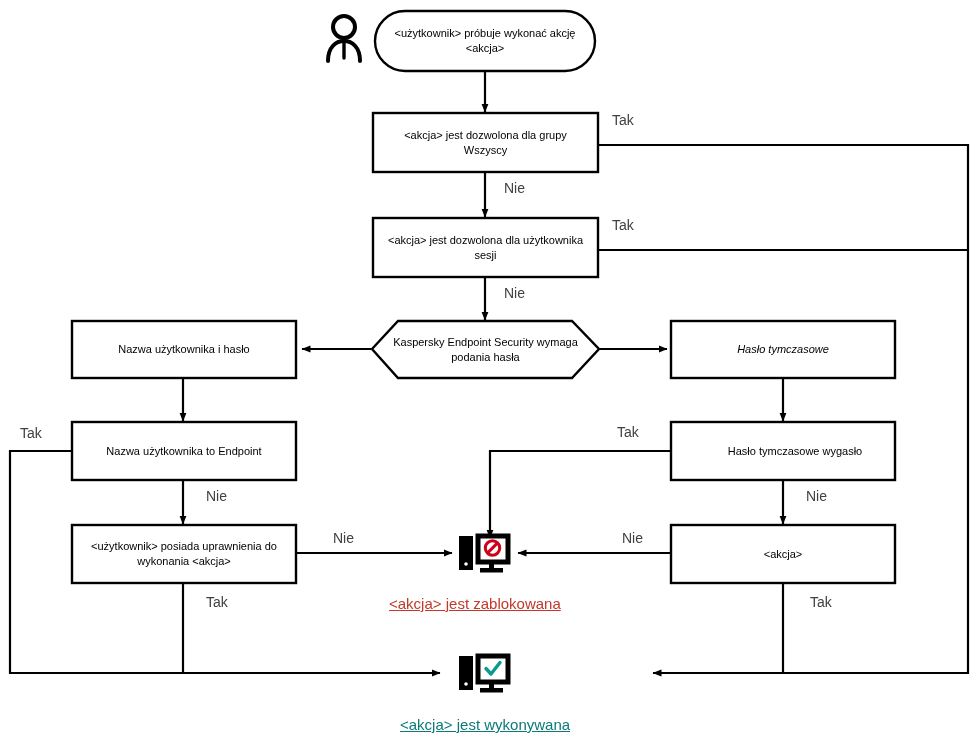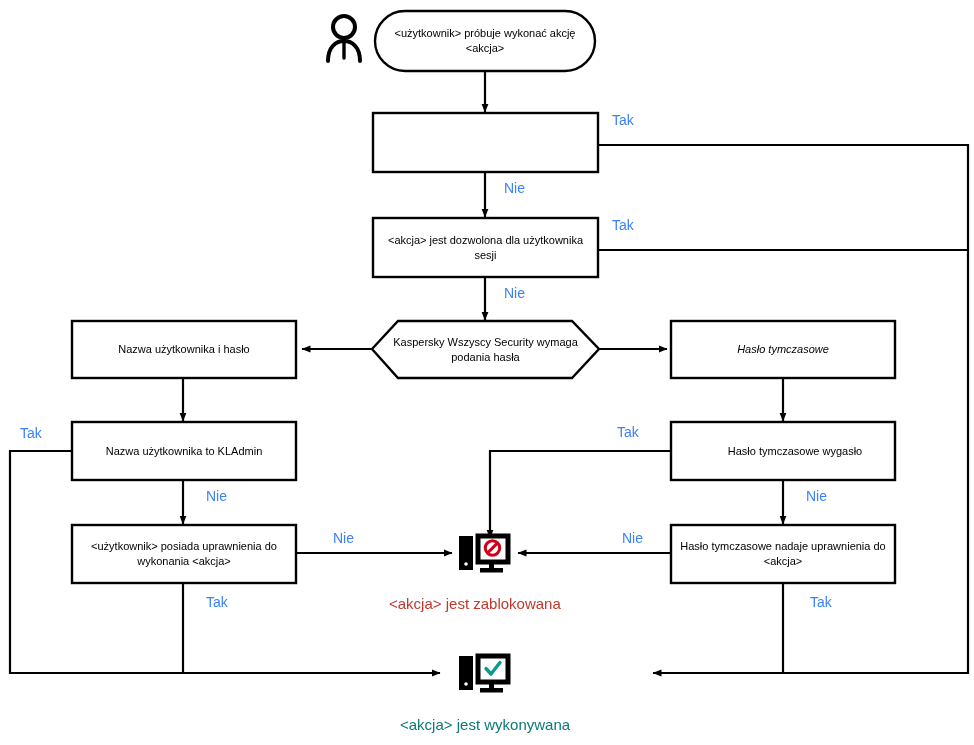--- a/index.html
+++ b/index.html
@@ -31,27 +31,28 @@
     font-size: 11px;
     color: #000000;
     line-height: 1.35;
     pointer-events: none;
     box-sizing: border-box;
     padding: 0 8px;
   }
   .edge-label {
     position: absolute;
     font-size: 14px;
-    color: #3b82f6;
+    color: #404040;
     white-space: nowrap;
   }
   .outcome-label {
     position: absolute;
     font-size: 15px;
     white-space: nowrap;
+    text-decoration: underline;
   }
   .start-text {
     font-size: 11px;
   }
 </style>
 </head>
 <body>
 
 <div id="canvas">
 
@@ -142,53 +143,53 @@
     </g>
   </svg>
 
   <div class="node-text start-text" style="left:375px; top:11px; width:220px; height:60px;">
     <div>
       <div>&lt;użytkownik&gt; próbuje wykonać akcję</div>
       <div>&lt;akcja&gt;</div>
     </div>
   </div>
 
+  <div class="node-text" style="left:373px; top:113px; width:225px; height:59px;">&lt;akcja&gt; jest dozwolona dla grupy Wszyscy</div>
 
   <div class="node-text" style="left:373px; top:218px; width:225px; height:59px;">
     <div>
       <div>&lt;akcja&gt; jest dozwolona dla użytkownika</div>
       <div>sesji</div>
     </div>
   </div>
 
   <div class="node-text" style="left:372px; top:321px; width:227px; height:57px;">
     <div>
-      <div>Kaspersky Wszyscy Security wymaga</div>
+      <div>Kaspersky Endpoint Security wymaga</div>
       <div>podania hasła</div>
     </div>
   </div>
 
   <div class="node-text" style="left:72px; top:321px; width:224px; height:57px;border-radius:7px;">Nazwa użytkownika i hasło</div>
 
-  <div class="node-text" style="left:72px; top:422px; width:224px; height:58px;">Nazwa użytkownika to KLAdmin</div>
+  <div class="node-text" style="left:72px; top:422px; width:224px; height:58px;">Nazwa użytkownika to Endpoint</div>
 
   <div class="node-text" style="left:72px; top:525px; width:224px; height:58px;">
     <div>
       <div>&lt;użytkownik&gt; posiada uprawnienia do</div>
       <div>wykonania &lt;akcja&gt;</div>
     </div>
   </div>
 
   <div class="node-text" style="left:671px; top:321px; width:224px; height:57px;font-style:italic;">Hasło tymczasowe</div>
 
   <div class="node-text" style="left:671px; top:422px; width:224px; height:58px;margin-left:12px;">Hasło tymczasowe wygasło</div>
 
   <div class="node-text" style="left:671px; top:525px; width:224px; height:58px;">
     <div>
-      <div>Hasło tymczasowe nadaje uprawnienia do</div>
       <div>&lt;akcja&gt;</div>
     </div>
   </div>
 
   <div class="edge-label" style="left:612px; top:112px;">Tak</div>
   <div class="edge-label" style="left:504px; top:180px;">Nie</div>
 
   <div class="edge-label" style="left:612px; top:217px;">Tak</div>
   <div class="edge-label" style="left:504px; top:285px;">Nie</div>
 

